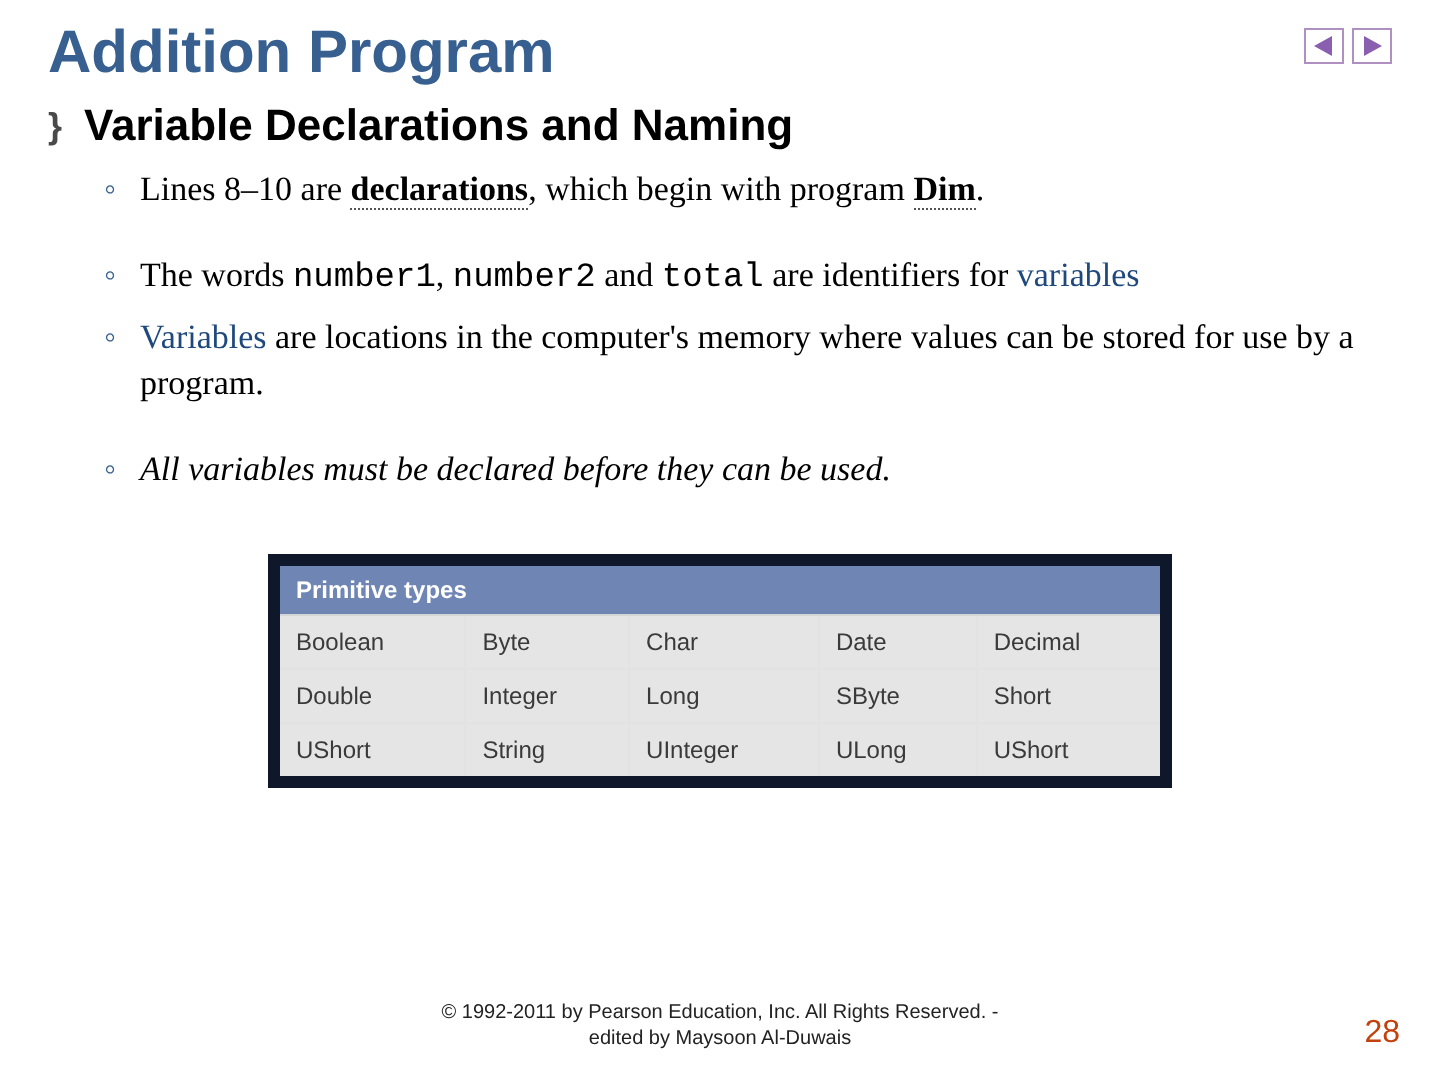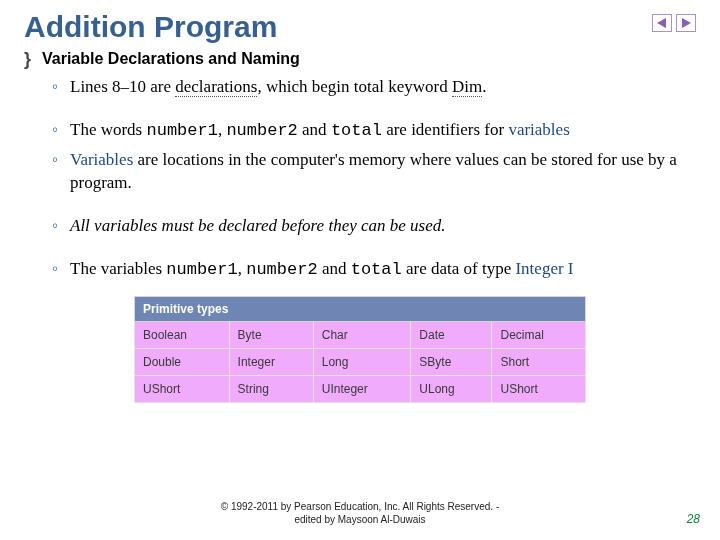--- a/index.html
+++ b/index.html
@@ -35,21 +35,21 @@
     font-family: Arial, sans-serif;
     font-size: 18px;
     font-weight: bold;
     color: #4a4a4a;
     width: 18px;
     line-height: 1;
   }
   .subhead {
     font-family: Arial, Helvetica, sans-serif;
     font-weight: bold;
-    font-size: 16px;
+    font-size: 22px;
     color: #000;
   }
   ul.body {
     list-style: none;
     margin: 4px 0 0 28px;
     padding: 0;
   }
   ul.body > li {
     position: relative;
     font-size: 17px;
@@ -60,51 +60,51 @@
   }
   ul.body > li::before {
     content: "◦";
     position: absolute;
     left: 0;
     top: 0;
     color: #376090;
     font-size: 17px;
   }
   .spacer { height: 10px; }
-  .dotted { border-bottom: 1px dotted #555; }
+  .dotted { border-bottom: 1px dotted #555; font-weight: bold; }
   .code { font-family: "Courier New", Courier, monospace; text-align: center; }
   .blue { color: #1f497d; }
   .italic { font-style: italic; text-align: right; }
 
   
   .ptable-wrap {
     margin: 14px auto 0 auto;
     width: 452px;
   }
   .ptable {
     border-collapse: collapse;
     width: 100%;
     font-family: "Segoe UI", Arial, sans-serif;
     font-size: 12px;
     color: #3a3a3a;
-    border: 1px solid #0f172a;
+    border: 6px solid #0f172a;
   }
   .ptable th {
     background: #6f86b5;
     color: #fff;
     text-align: left;
     font-weight: 600;
     padding: 5px 8px;
     border: 1px solid #d6d6d6;
     font-size: 12px;
   }
   .ptable td {
     padding: 6px 8px;
     border: 1px solid #e2e2e2;
-    background: #f0abfc;
+    background: #e5e5e5;
   }
 
   
   .nav {
     position: absolute;
     top: 14px;
     right: 24px;
     display: flex;
     gap: 4px;
   }
@@ -132,23 +132,22 @@
     font-size: 10px;
     color: #222;
     text-align: center;
     line-height: 1.25;
   }
   .pagenum {
     position: absolute;
     bottom: 14px;
     right: 20px;
     font-family: Arial, sans-serif;
-    font-size: 12px;
-    color: #15803d;
-    font-style: italic;
+    font-size: 16px;
+    color: #c2410c;
   }
 </style>
 </head>
 <body>
 
 <div class="slide">
 
   <div class="nav">
     <div class="nav-btn">
       <svg width="12" height="10" viewBox="0 0 12 10">
@@ -164,44 +163,39 @@
 
   <h1 class="title">Addition Program</h1>
 
   <div class="subhead-row">
     <span class="sub-bullet-mark">}</span>
     <span class="subhead">Variable Declarations and Naming</span>
   </div>
 
   <ul class="body">
     <li>
-      <span>Lines 8–10 are </span><span class="dotted">declarations</span><span>, which begin total keyword </span><span class="dotted">Dim</span><span>.</span>
+      <span>Lines 8–10 are </span><span class="dotted">declarations</span><span>, which begin with program </span><span class="dotted">Dim</span><span>.</span>
     </li>
   </ul>
   <div class="spacer"></div>
   <ul class="body">
     <li>
       <span>The words </span><span class="code">number1</span><span>, </span><span class="code">number2</span><span> and </span><span class="code">total</span><span> are identifiers for </span><span class="blue">variables</span>
     </li>
     <li>
       <span class="blue">Variables</span><span> are locations in the computer's memory where values can be stored for use by a program.</span>
     </li>
   </ul>
   <div class="spacer"></div>
   <ul class="body">
     <li>
       <span class="italic">All variables must be declared before they can be used.</span>
     </li>
   </ul>
   <div class="spacer"></div>
-  <ul class="body">
-    <li>
-      <span>The variables </span><span class="code">number1</span><span>, </span><span class="code">number2</span><span> and </span><span class="code">total</span><span> are data of type </span><span class="blue">Integer I</span>
-    </li>
-  </ul>
 
   <div class="ptable-wrap">
     <table class="ptable">
       <thead>
         <tr>
             <th colspan="5">Primitive types</th>
           </tr>
       </thead>
       <tbody>
         <tr>

